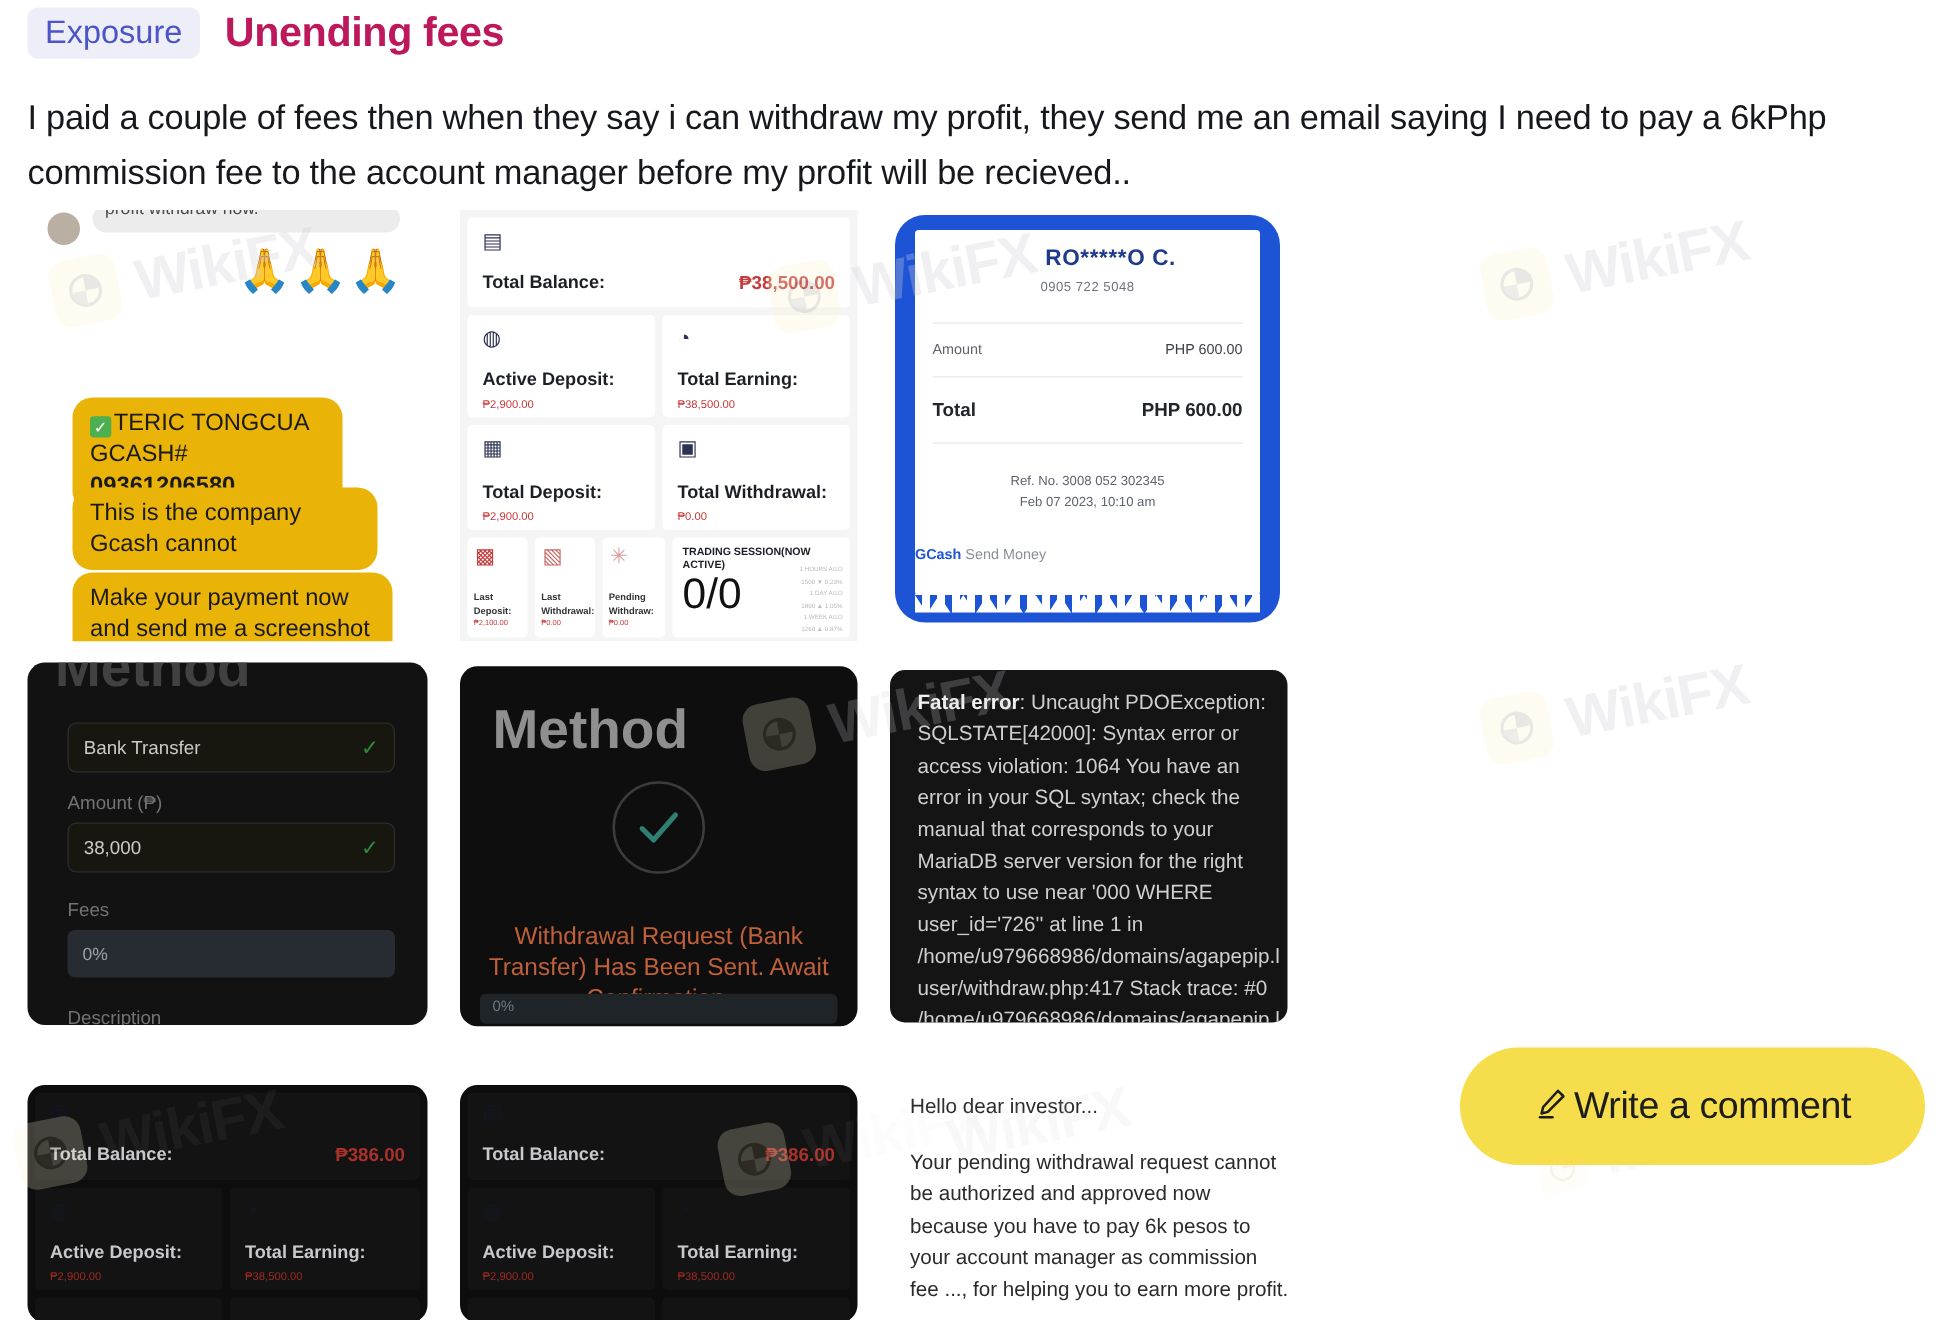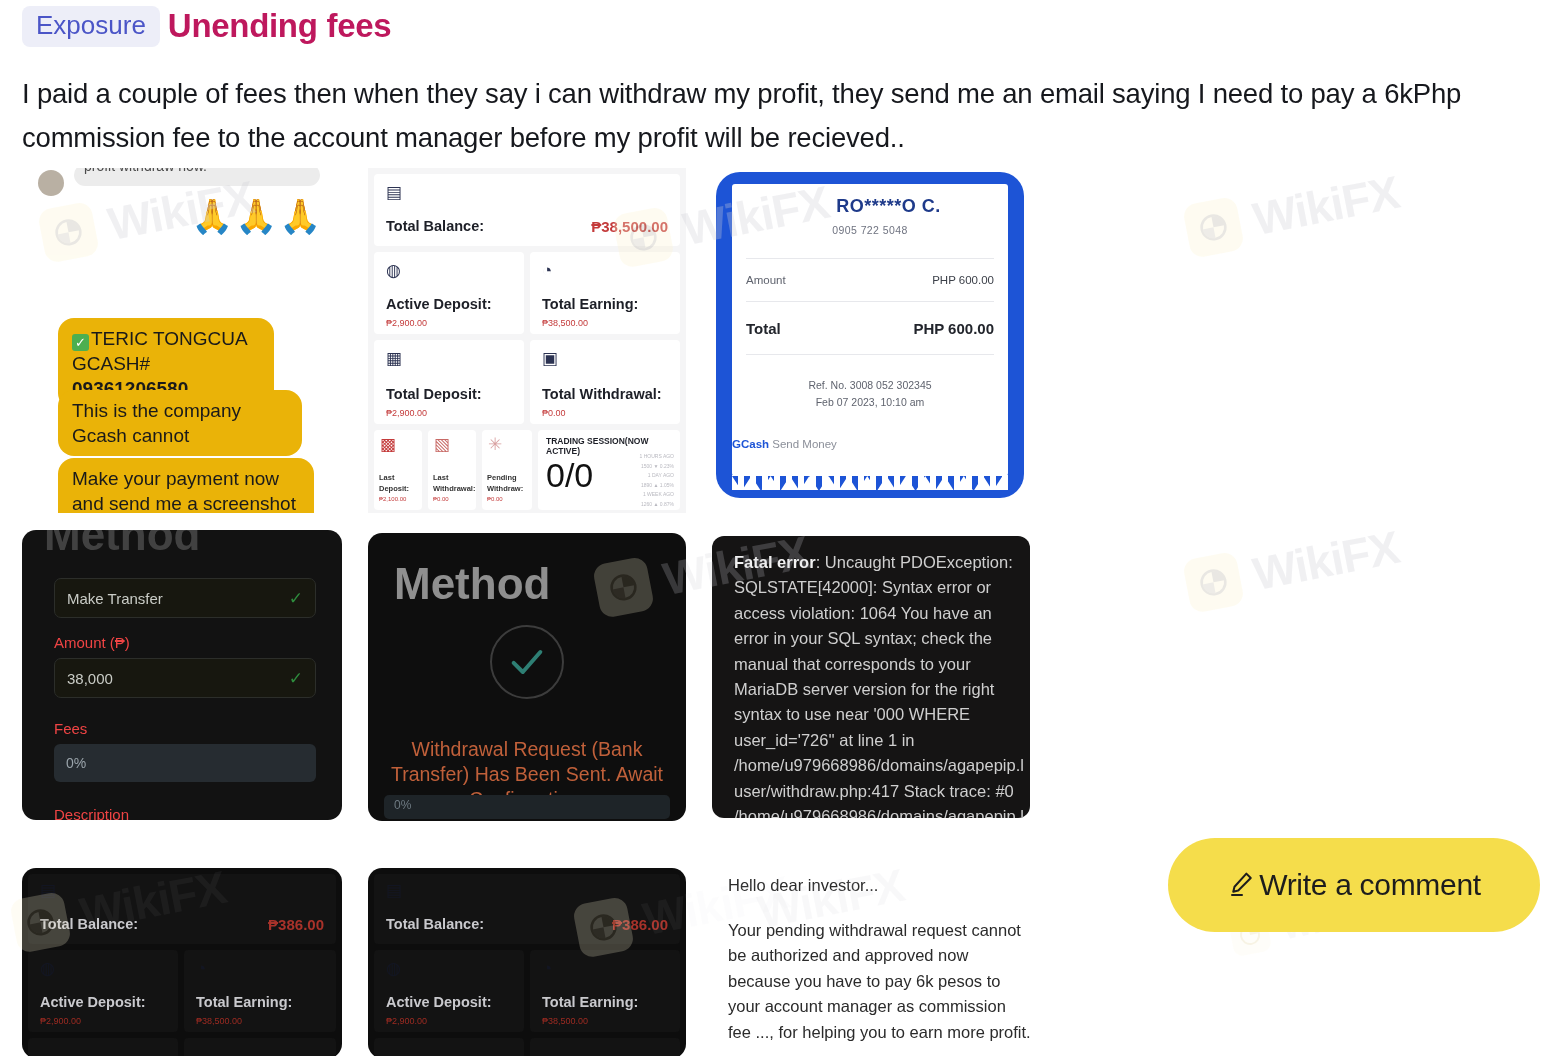--- a/index.html
+++ b/index.html
@@ -37,21 +37,21 @@
     letter-spacing: -1px; white-space: nowrap;
   }
   .wm.small .wmlogo { width: 38px; height: 38px; border-radius: 9px; }
   .wm.small .wmtext { font-size: 32px; }
   .wm.dark { opacity: .22; }
   .wm.faint { opacity: .13; }
 
   
   .hdr {
     position: absolute; left: 22px; top: 6px;
-    display: flex; align-items: center; gap: 8px;
+    display: flex; align-items: center; gap: 20px;
     z-index: 60;
   }
   .badge {
     background: #edeef8; color: #4b55c7;
     font-size: 26px; padding: 5px 14px 7px 14px;
     border-radius: 8px; line-height: 1.1;
   }
   .ptitle { font-size: 33px; font-weight: bold; color: #be185d; letter-spacing: -.3px; }
 
   .pbody {
@@ -170,21 +170,21 @@
     position: absolute; left: 22px; top: -20px;
     font-size: 44px; font-weight: bold; color: #4b4b4b; opacity: .85;
   }
   .form .fld {
     position: absolute; left: 32px; width: 262px; height: 40px;
     border: 1px solid #2c2e2a; border-radius: 7px; background: #17170f;
     display: flex; align-items: center; padding: 0 12px;
     color: #c9ccc6; font-size: 15px;
   }
   .form .fld .tick { margin-left: auto; color: #2e8b3d; font-size: 17px; }
-  .form .flabel { position: absolute; left: 32px; color: #ef4444; font-size: 15px; }
+  .form .flabel { position: absolute; left: 32px; color: #737373; font-size: 15px; }
   .form .fgray {
     position: absolute; left: 32px; width: 262px; height: 38px;
     background: #262c31; border-radius: 6px; display: flex; align-items: center;
     padding: 0 12px; color: #9aa4ab; font-size: 14px;
   }
 
   
   .meth { background: #0e0e0e; }
   .meth .mtitle {
     position: absolute; left: 26px; top: 26px;
@@ -344,21 +344,21 @@
           <b>GCash</b>
           <span>Send Money</span>
         </div>
       </div>
       <div class="gc-teeth"></div>
     </div>
 
     <div class="shot form" style="left:22px; top:362px; width:320px; height:290px; border-radius:14px;">
       <div class="methodghost">Method</div>
       <div class="fld" style="top:48px;">
-        <span>Make Transfer</span>
+        <span>Bank Transfer</span>
         <span class="tick">✓</span>
       </div>
       <div class="flabel" style="top:104px;">Amount (₱)</div>
       <div class="fld" style="top:128px;">
         <span>38,000</span>
         <span class="tick">✓</span>
       </div>
       <div class="flabel" style="top:190px;">Fees</div>
       <div class="fgray" style="top:214px;">
         <span>0%</span>

